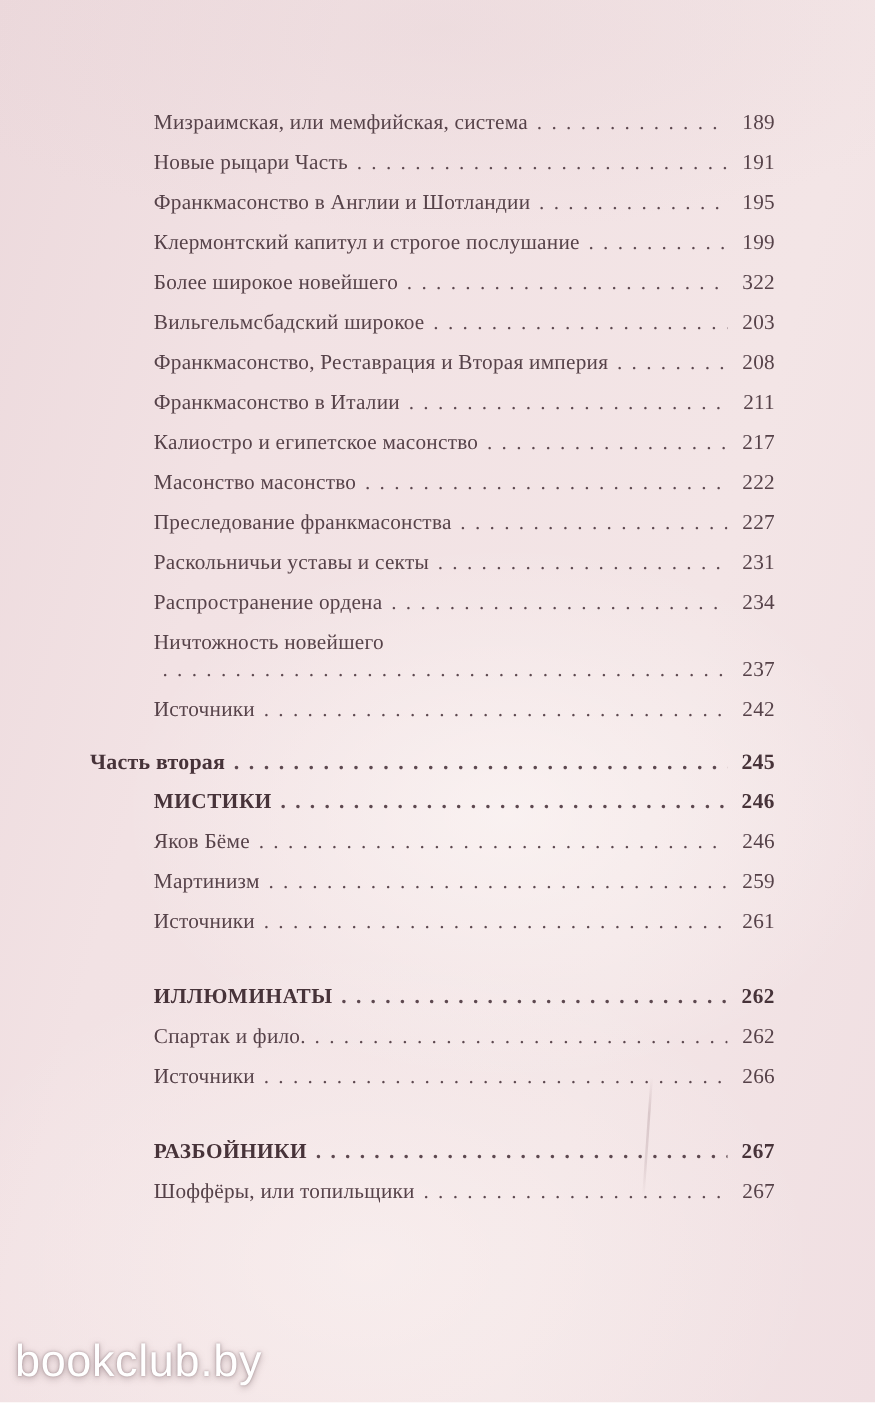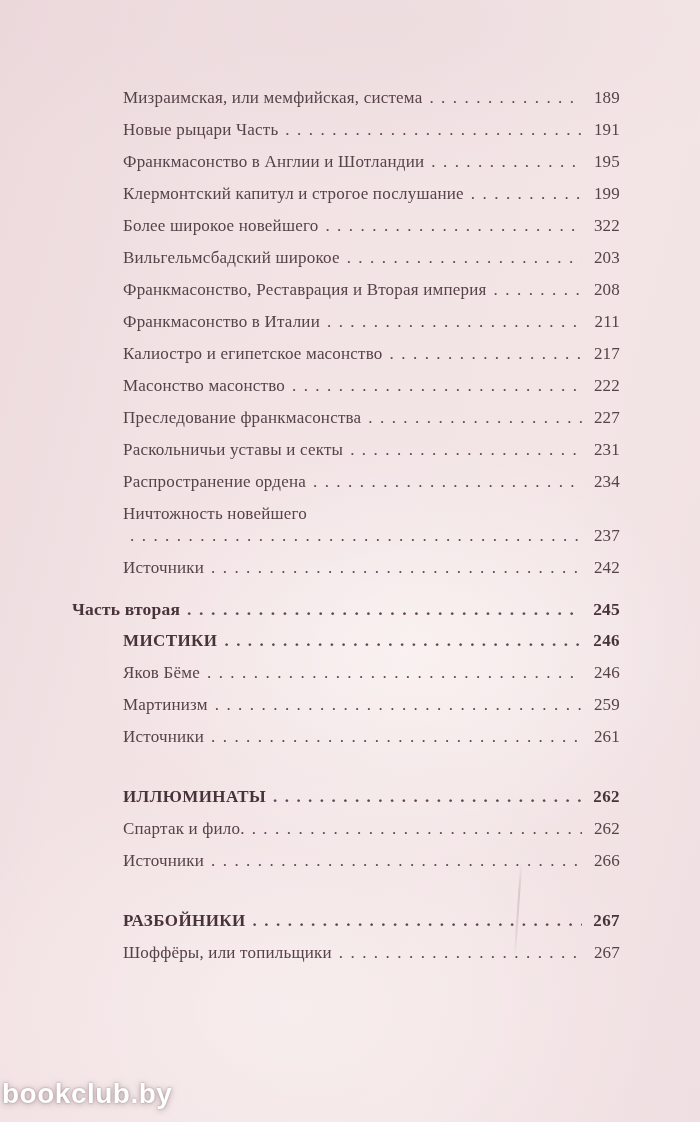--- a/index.html
+++ b/index.html
@@ -96,25 +96,25 @@
     font-weight: 700;
     color: #473339;
     letter-spacing: 0.4px;
   }
 
   
   .row.gap { margin-top: 28px; }
 
   .watermark {
     position: absolute;
-    left: 2px;
+    left: 12px;
     bottom: 12px;
     font-family: "Liberation Sans", "DejaVu Sans", sans-serif;
-    font-size: 28px;
-    font-weight: 700;
+    font-size: 36px;
+    font-weight: 400;
     letter-spacing: 0.5px;
     color: #ffffff;
     text-shadow: 0 0 2px rgba(125,102,108,0.65), 0 1px 6px rgba(125,102,108,0.55);
   }
 </style>
 </head>
 <body>
 
 <div class="page">
   <div class="crease"></div>

